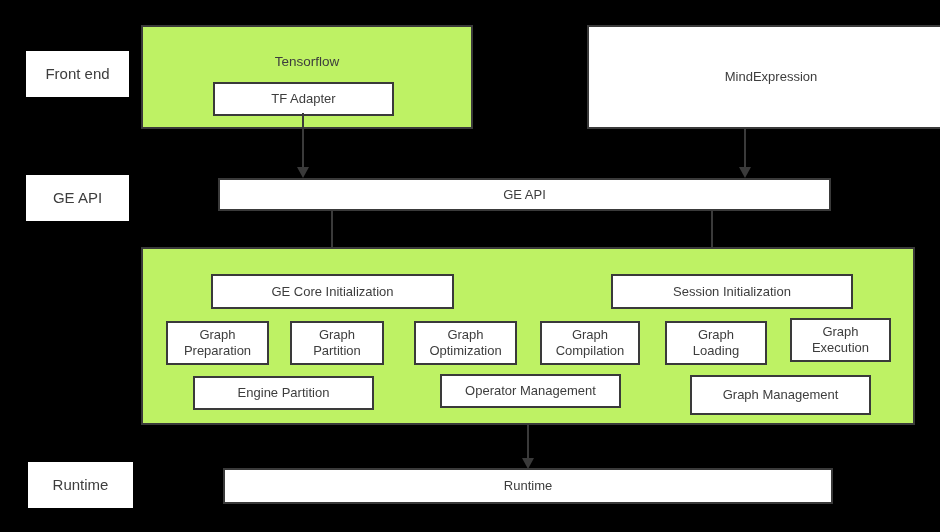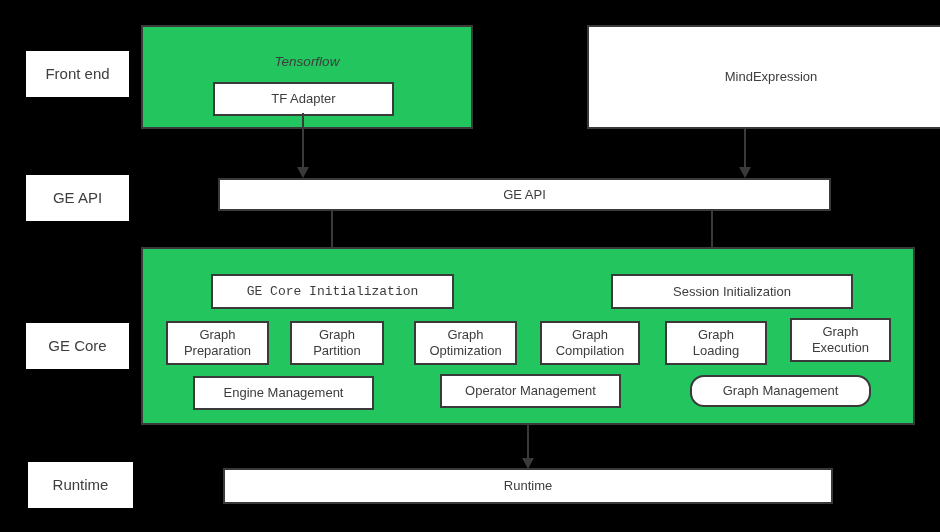--- a/index.html
+++ b/index.html
@@ -33,23 +33,22 @@
     border: 2px solid #3a3a3a;
   }
   .plain {
     border: none;
   }
   
   .rail-label { font-size: 15px; }
   .container-plain {
     position: absolute;
     box-sizing: border-box;
-    background: #22c55e;
+    background: #bef264;
     border: 2px solid #3a3a3a;
-    font-style: italic;
   }
   
   .arrow {
     position: absolute;
   }
   .arrow .shaft {
     position: absolute;
     left: 50%;
     transform: translateX(-50%);
     width: 2px;
@@ -75,21 +74,20 @@
 </style>
 </head>
 <body>
 
 <div id="canvas">
 
   <div class="box plain rail-label" style="left:26px; top:51px; width:103px; height:46px;">Front end</div>
 
   <div class="box plain rail-label" style="left:26px; top:175px; width:103px; height:46px;">GE API</div>
 
-  <div class="box plain rail-label" style="left:26px; top:323px; width:103px; height:46px;">GE Core</div>
 
   <div class="box plain rail-label" style="left:28px; top:462px; width:105px; height:46px;">Runtime</div>
 
   <div class="container-plain" style="left:141px; top:25px; width:332px; height:104px;">
     <div class="group-title" style="position:absolute; left:0; right:0; top:27px; text-align:center; font-size:13.5px; color:#3d3d3d;">Tensorflow</div>
   </div>
   <div class="box bordered" style="left:213px; top:82px; width:181px; height:34px;">TF Adapter</div>
 
   <div class="box bordered" style="left:587px; top:25px; width:368px; height:104px;">MindExpression</div>
 
@@ -111,21 +109,21 @@
     <div class="head"></div>
   </div>
 
   <div class="arrow" style="left:706px; top:211px; width:12px; height:63px;">
     <div class="shaft" style="height:52px;"></div>
     <div class="head"></div>
   </div>
 
   <div class="container-plain" style="left:141px; top:247px; width:774px; height:178px;"></div>
 
-  <div class="box bordered" style="left:211px; top:274px; width:243px; height:35px;font-family:Liberation Mono, monospace;">GE Core Initialization</div>
+  <div class="box bordered" style="left:211px; top:274px; width:243px; height:35px;">GE Core Initialization</div>
 
   <div class="box bordered" style="left:589px; top:274px; width:242px; height:35px;margin-left:22px;">Session Initialization</div>
 
   <div class="box bordered" style="left:166px; top:321px; width:103px; height:44px;">Graph
 Preparation</div>
 
   <div class="box bordered" style="left:290px; top:321px; width:94px; height:44px;">Graph
 Partition</div>
 
   <div class="box bordered" style="left:414px; top:321px; width:103px; height:44px;">Graph
@@ -133,25 +131,25 @@
 
   <div class="box bordered" style="left:540px; top:321px; width:100px; height:44px;">Graph
 Compilation</div>
 
   <div class="box bordered" style="left:665px; top:321px; width:102px; height:44px;">Graph
 Loading</div>
 
   <div class="box bordered" style="left:790px; top:318px; width:101px; height:44px;">Graph
 Execution</div>
 
-  <div class="box bordered" style="left:193px; top:376px; width:181px; height:34px;">Engine Management</div>
+  <div class="box bordered" style="left:193px; top:376px; width:181px; height:34px;">Engine Partition</div>
 
   <div class="box bordered" style="left:440px; top:374px; width:181px; height:34px;">Operator Management</div>
 
-  <div class="box bordered" style="left:690px; top:375px; width:181px; height:32px;border-radius:14px;">Graph Management</div>
+  <div class="box bordered" style="left:690px; top:375px; width:181px; height:40px;">Graph Management</div>
 
   <div class="arrow" style="left:522px; top:425px; width:12px; height:44px;">
     <div class="shaft" style="height:33px;"></div>
     <div class="head"></div>
   </div>
 
   <div class="box bordered" style="left:223px; top:468px; width:610px; height:36px;">Runtime</div>
 
 </div>
 

